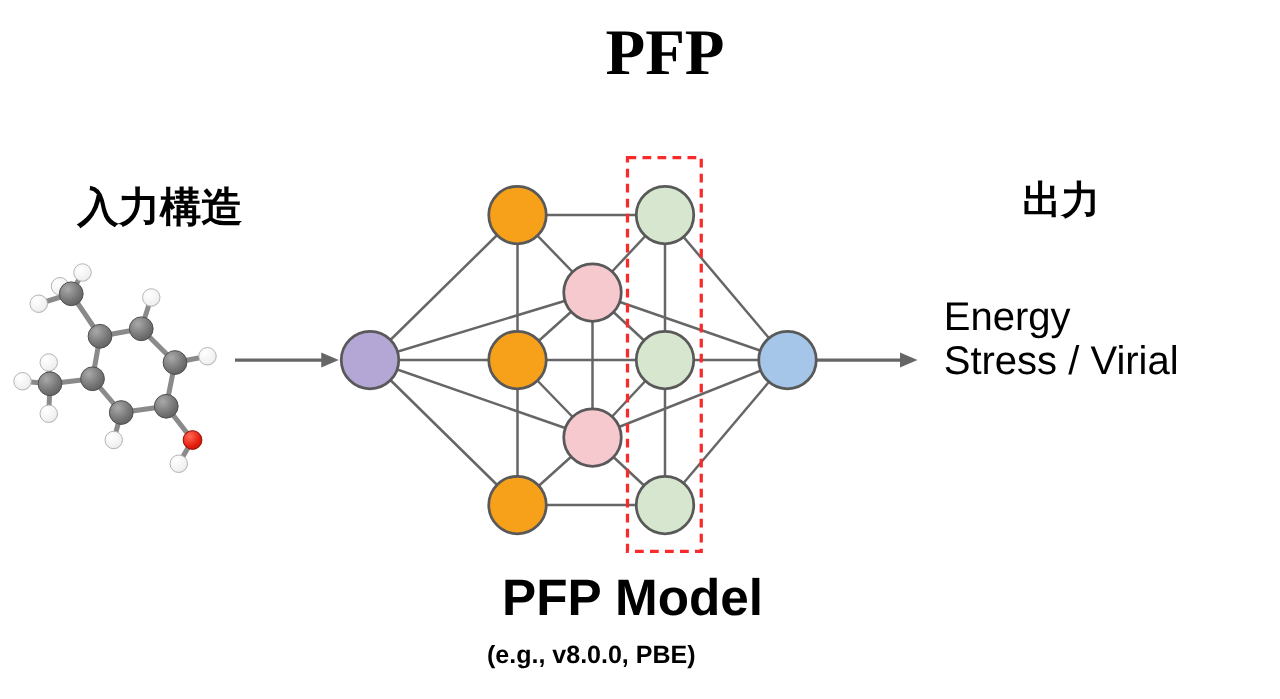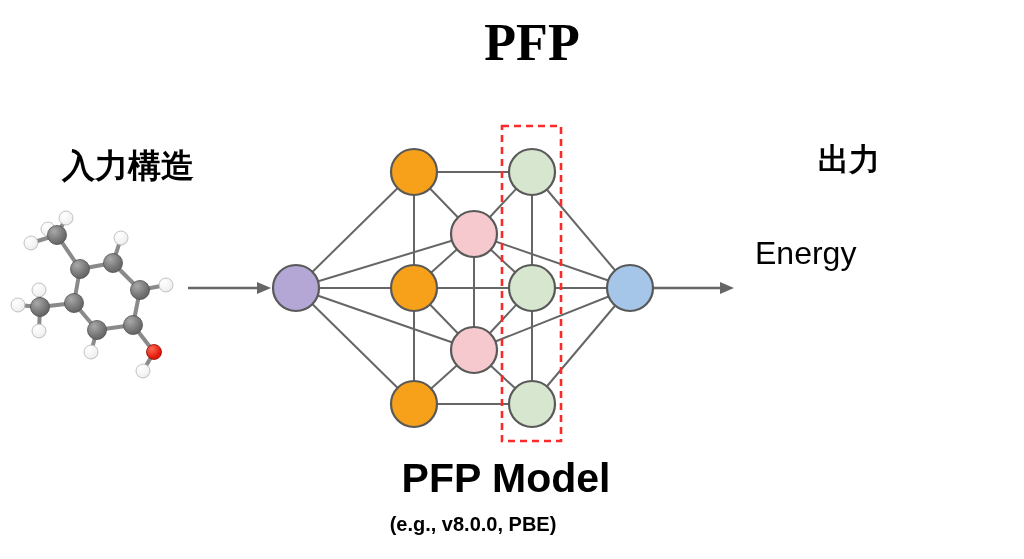--- a/index.html
+++ b/index.html
@@ -123,16 +123,17 @@
 <div class="abs title-block" style="left:532px;top:18px;">
   <div>PFP</div>
 </div>
 
 <div class="abs jp-label" style="left:28px;top:144px;margin-left:34px;">入力構造</div>
 
 <div class="abs jp-label" style="left:808px;top:139px;font-size:31px;margin-left:10px;">出力</div>
 
 <div class="abs outputs" style="left:755px;top:236px;">
   <div>Energy</div>
+  <div>Stress / Virial</div>
 </div>
 
 <div class="abs model-title" style="left:473px;top:455px;margin-left:33px;">PFP Model</div>
 <div class="abs model-subtitle" style="left:473px;top:513px;">(e.g., v8.0.0, PBE)</div>
 
 </body></html>

